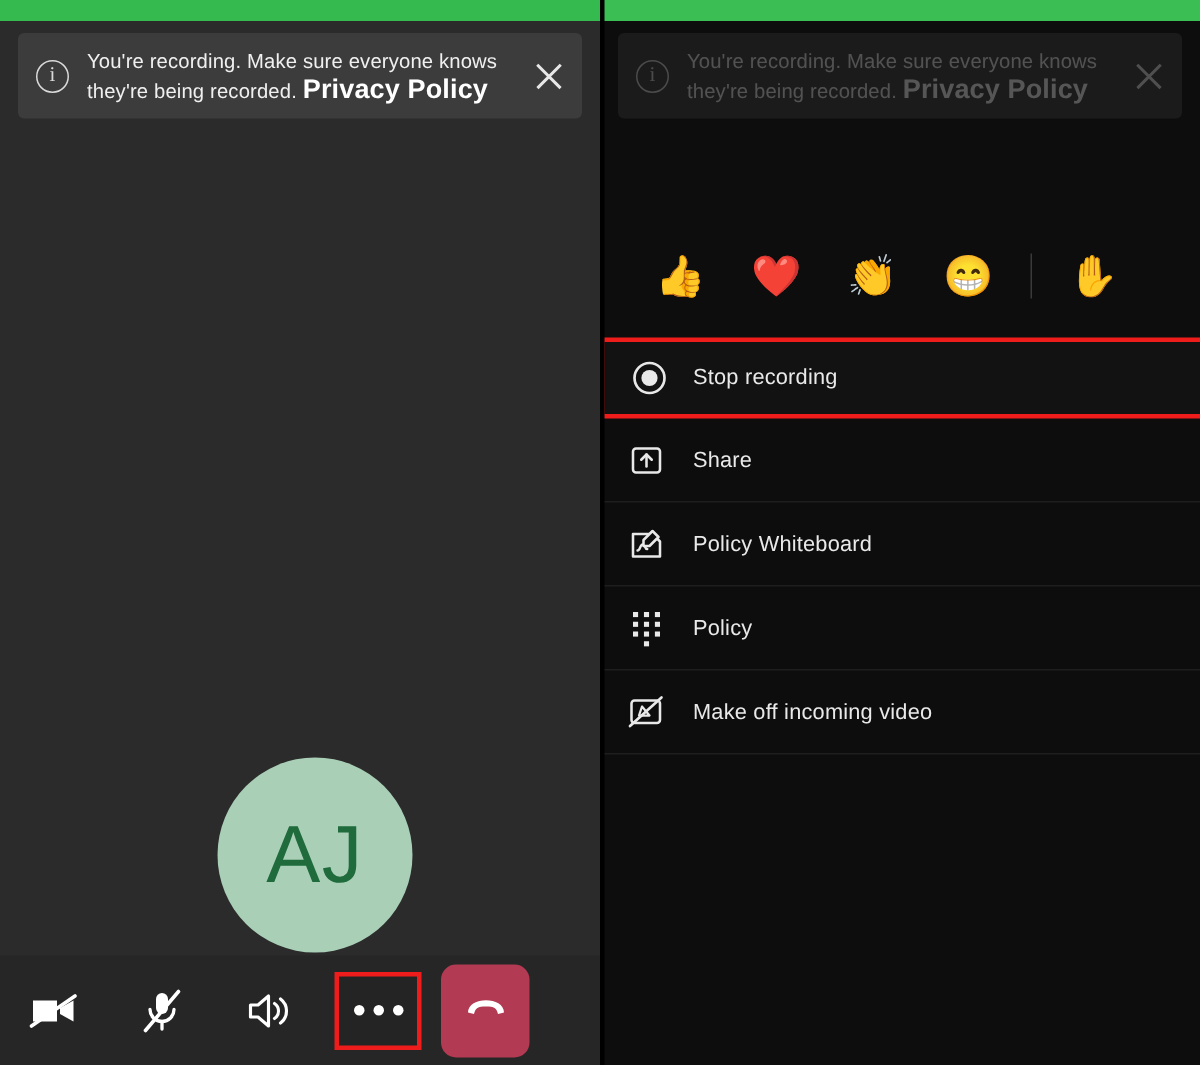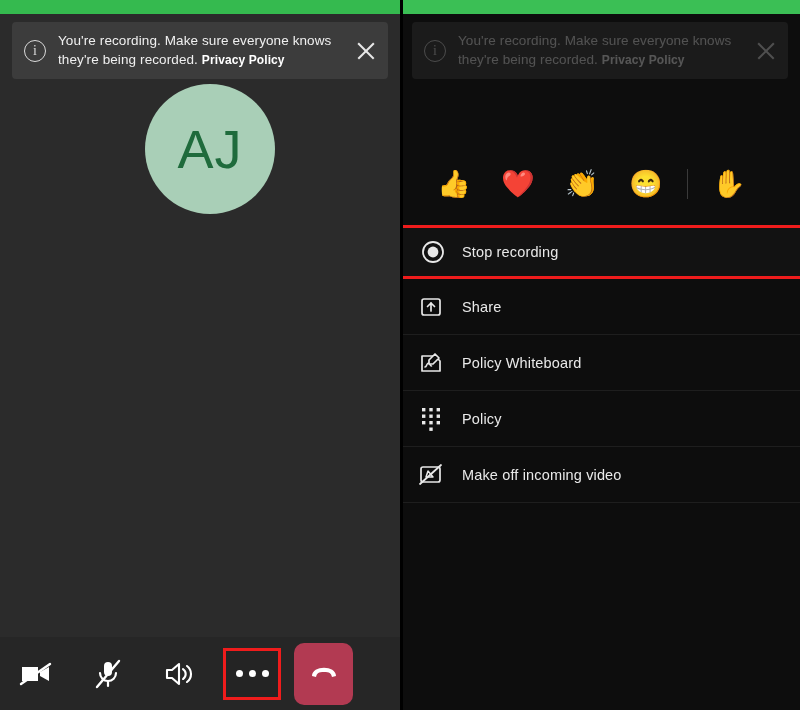--- a/index.html
+++ b/index.html
@@ -46,37 +46,37 @@
     font-family: "Liberation Serif", serif;
     margin-right: 12px;
   }
   .banner-text {
     flex: 1 1 auto;
     color: #f0f0f0;
     font-size: 13.5px;
     line-height: 19px;
     letter-spacing: .1px;
   }
-  .banner-link { font-weight: bold; color: #ffffff; font-size: 12px; }
+  .banner-link { font-weight: bold; color: #ffffff; font-size: 18px; }
   .banner-close {
     flex: 0 0 auto; width: 28px; height: 28px;
     position: relative; margin-left: 6px; cursor: pointer;
   }
   .banner-close:before, .banner-close:after {
     content: ""; position: absolute; left: 3px; top: 13px;
     width: 22px; height: 1.8px; background: #e8e8e8;
   }
   .banner-close:before { transform: rotate(45deg); }
   .banner-close:after  { transform: rotate(-45deg); }
 
   
   .stage {
-    position: absolute; left: 0; top: 84px;
+    position: absolute; left: 0; top: 105px;
     width: 400px; height: 530px;
-    display: flex; align-items: flex-start; justify-content: center; padding-left: 20px;
+    display: flex; align-items: flex-end; justify-content: center; padding-left: 20px;
   }
   .avatar {
     width: 130px; height: 130px; border-radius: 50%;
     background: #a9cfb7;
     display: flex; align-items: center; justify-content: center;
     color: #1f6b3c;
     font-size: 54px; font-weight: normal; letter-spacing: 1px;
     font-family: "Liberation Sans", sans-serif;
   }
 

